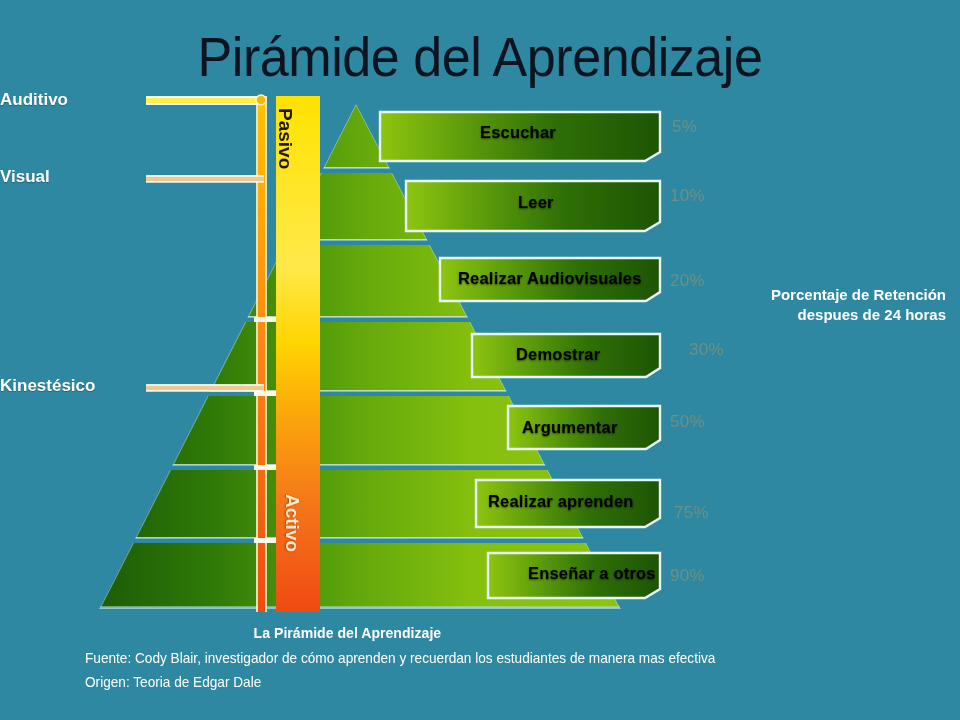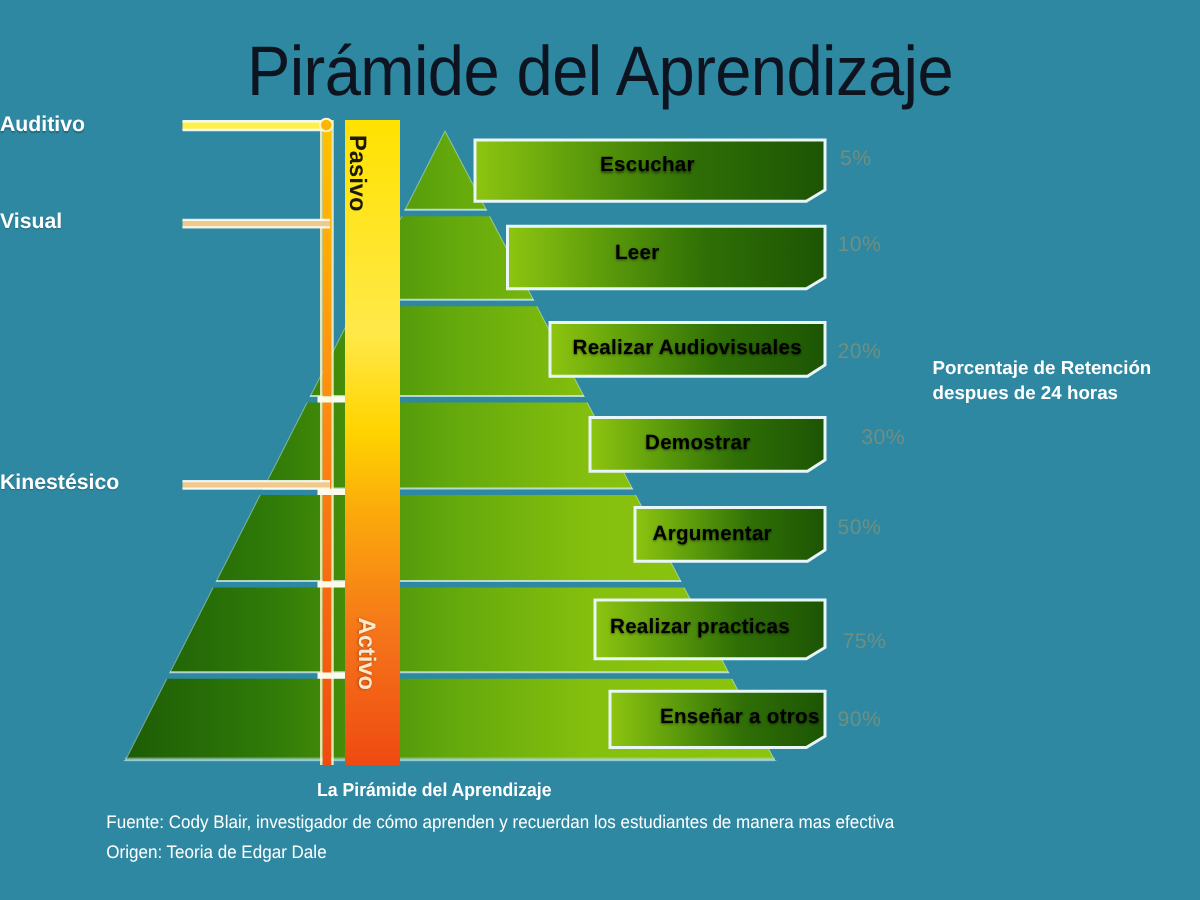--- a/index.html
+++ b/index.html
@@ -95,21 +95,21 @@
     color:#ffffff;font-size:14.5px;font-weight:normal;
     transform:scaleX(.94);transform-origin:left center;
     white-space:nowrap;
   }
   .foot-line.l1{top:650px;}
   .foot-line.l2{top:674px;}
 
   
   .rcap{
     position:absolute;left:746px;top:285px;width:200px;
-    color:#ffffff;font-size:15px;font-weight:bold;line-height:20px;
+    color:#ffffff;font-size:15px;font-weight:bold;line-height:20px;text-align:right;
   }
   .rcap span{display:block;white-space:nowrap;}
 </style>
 </head>
 <body>
 
 <div id="stage">
 
   <div class="title">Pirámide del Aprendizaje</div>
 
@@ -235,25 +235,25 @@
   </svg>
 
   <div class="sense auditivo">Auditivo</div>
   <div class="sense visual">Visual</div>
   <div class="sense kines">Kinestésico</div>
 
   <div class="vword pasivo">Pasivo</div>
   <div class="vword activo">Activo</div>
 
   <div class="blabel" style="left:480px;top:123px;">Escuchar</div>
-  <div class="blabel" style="left:492px;top:193px;">Leer</div>
+  <div class="blabel" style="left:518px;top:193px;">Leer</div>
   <div class="blabel" style="left:458px;top:269px;">Realizar Audiovisuales</div>
   <div class="blabel" style="left:516px;top:345px;">Demostrar</div>
   <div class="blabel" style="left:522px;top:418px;">Argumentar</div>
-  <div class="blabel" style="left:488px;top:492px;">Realizar practicas</div>
+  <div class="blabel" style="left:488px;top:492px;">Realizar aprenden</div>
   <div class="blabel" style="left:528px;top:564px;">Enseñar a otros</div>
 
   <div class="pct" style="left:672px;top:117px;">5%</div>
   <div class="pct" style="left:670px;top:186px;">10%</div>
   <div class="pct" style="left:670px;top:271px;">20%</div>
   <div class="pct" style="left:689px;top:340px;">30%</div>
   <div class="pct" style="left:670px;top:412px;">50%</div>
   <div class="pct" style="left:674px;top:503px;">75%</div>
   <div class="pct" style="left:670px;top:566px;">90%</div>
 

